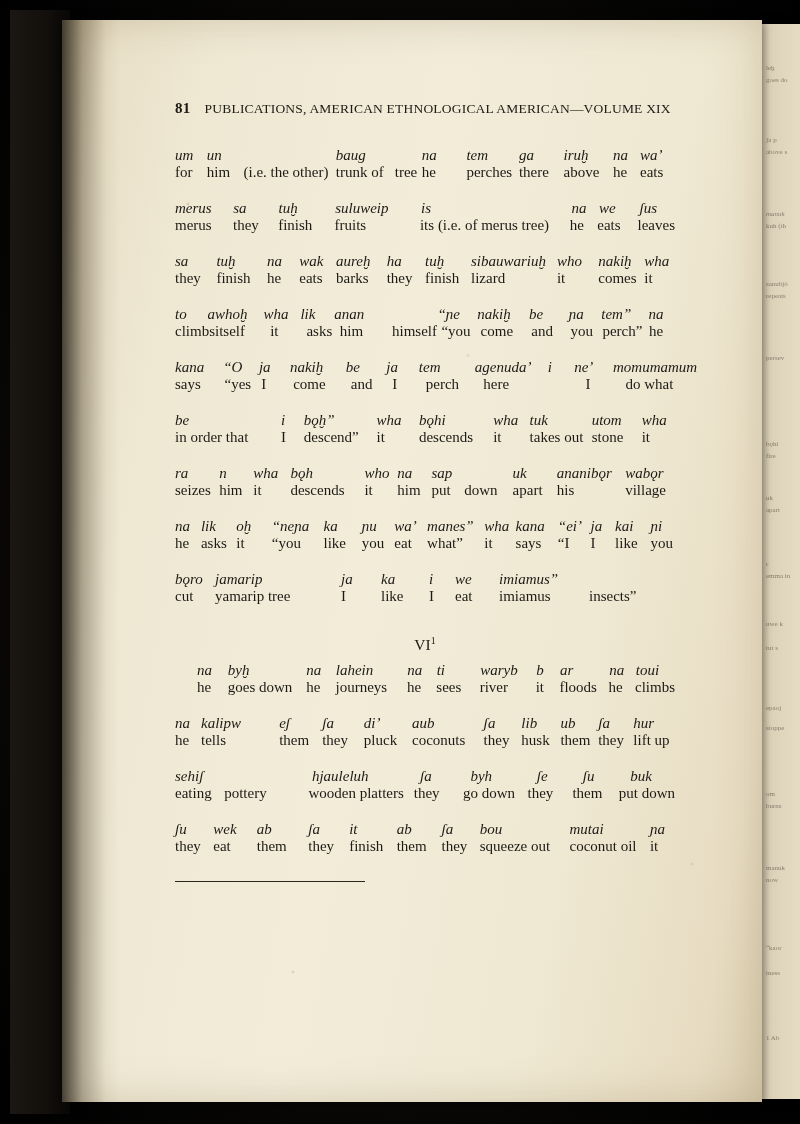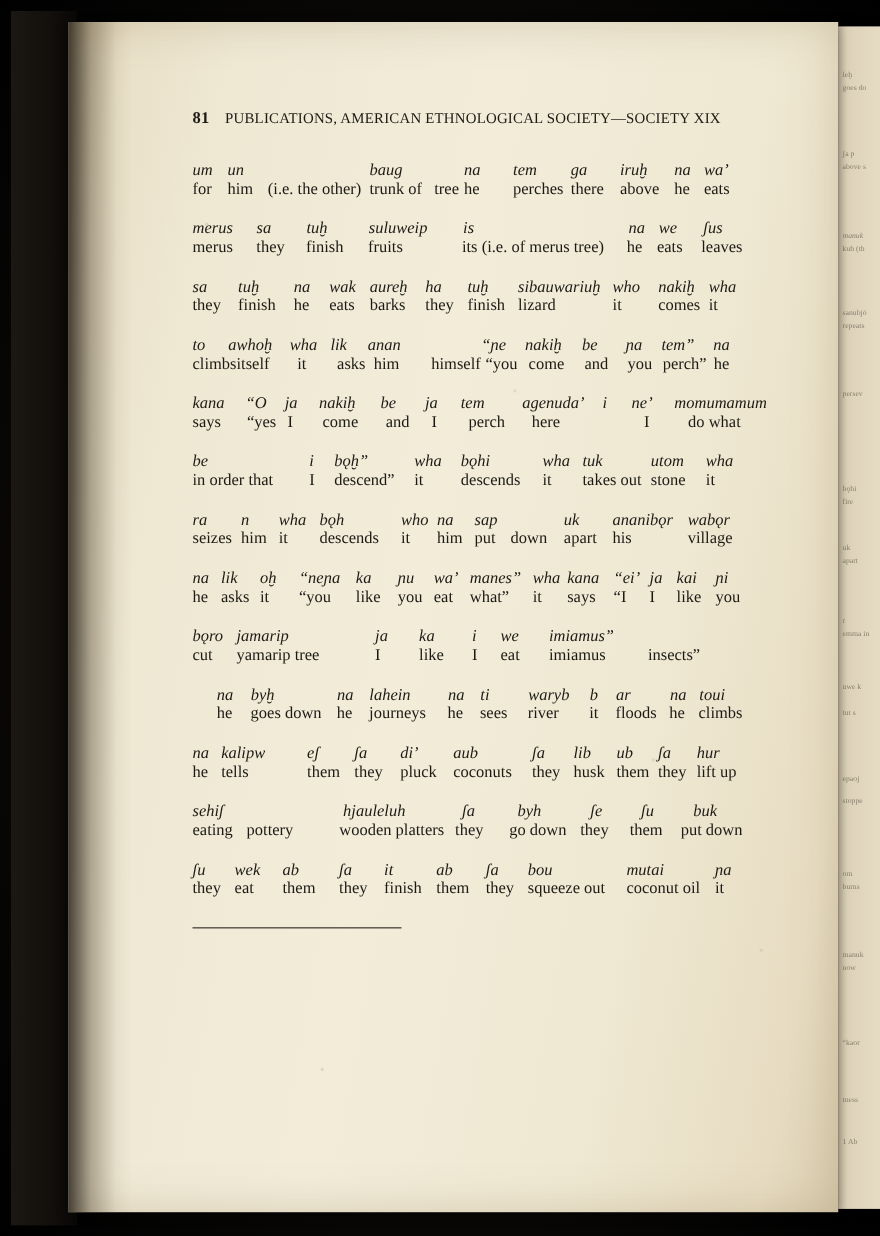--- a/index.html
+++ b/index.html
@@ -162,33 +162,33 @@
       <div class="ghost" style="top: 548px;">emma in</div>
       <div class="ghost" style="top: 596px;">uwe   k</div>
       <div class="ghost" style="top: 620px;">tut   s</div>
       <div class="ghost" style="top: 680px;">epaoj</div>
       <div class="ghost" style="top: 700px;">stoppe</div>
       <div class="ghost" style="top: 766px;">om</div>
       <div class="ghost" style="top: 778px;">burns</div>
       <div class="ghost" style="top: 840px;">manuk</div>
       <div class="ghost" style="top: 852px;">now</div>
       <div class="ghost" style="top: 920px;">“kaor</div>
-      <div class="ghost" style="top: 972px;">tness</div>
+      <div class="ghost" style="top: 945px;">tness</div>
       <div class="ghost" style="top: 1010px;">1 Ab</div>
     </div>
 
   <div class="leaf"></div>
   <div class="gutter-shadow"></div>
   <div class="page-speckle"></div>
 
   <div class="content">
 
     <div class="page-header">
       <span class="page-number">81</span>
-      <span class="running-head">PUBLICATIONS, AMERICAN ETHNOLOGICAL SOCIETY—SOCIETY XIX</span>
+      <span class="running-head">PUBLICATIONS, AMERICAN ETHNOLOGICAL AMERICAN—VOLUME XIX</span>
     </div>
 
     <div id="stanzas-1">
         <div class="stanza">
           <div class="line orig"><span class="cell" style="width: 40px;">um</span><span class="cell" style="width: 46px;">un</span><span class="cell" style="width: 116px;"></span><span class="cell" style="width: 74px;">baug</span><span class="cell" style="width: 34px;"></span><span class="cell" style="width: 56px;">na</span><span class="cell" style="width: 66px;">tem</span><span class="cell" style="width: 56px;">ga</span><span class="cell" style="width: 62px;">iruḫ</span><span class="cell" style="width: 34px;">na</span><span class="cell" style="width: 44px;">wa’</span></div>
           <div class="line gloss"><span class="cell" style="width: 40px;">for</span><span class="cell" style="width: 46px;">him</span><span class="cell" style="width: 116px;">(i.e. the other)</span><span class="cell" style="width: 74px;">trunk of</span><span class="cell" style="width: 34px;">tree</span><span class="cell" style="width: 56px;">he</span><span class="cell" style="width: 66px;">perches</span><span class="cell" style="width: 56px;">there</span><span class="cell" style="width: 62px;">above</span><span class="cell" style="width: 34px;">he</span><span class="cell" style="width: 44px;">eats</span></div>
         </div>
         <div class="stanza">
           <div class="line orig"><span class="cell" style="width: 72px;">merus</span><span class="cell" style="width: 56px;">sa</span><span class="cell" style="width: 70px;">tuḫ</span><span class="cell" style="width: 106px;">suluweip</span><span class="cell" style="width: 186px;">is</span><span class="cell" style="width: 34px;">na</span><span class="cell" style="width: 50px;">we</span><span class="cell" style="width: 44px;">ʃus</span></div>
           <div class="line gloss"><span class="cell" style="width: 72px;">merus</span><span class="cell" style="width: 56px;">they</span><span class="cell" style="width: 70px;">finish</span><span class="cell" style="width: 106px;">fruits</span><span class="cell" style="width: 186px;">its (i.e. of merus tree)</span><span class="cell" style="width: 34px;">he</span><span class="cell" style="width: 50px;">eats</span><span class="cell" style="width: 44px;">leaves</span></div>
@@ -216,20 +216,23 @@
         <div class="stanza">
           <div class="line orig"><span class="cell" style="width: 38px;">na</span><span class="cell" style="width: 52px;">lik</span><span class="cell" style="width: 52px;">oḫ</span><span class="cell" style="width: 76px;">“neɲa</span><span class="cell" style="width: 56px;">ka</span><span class="cell" style="width: 48px;">ɲu</span><span class="cell" style="width: 48px;">wa’</span><span class="cell" style="width: 84px;">manes”</span><span class="cell" style="width: 46px;">wha</span><span class="cell" style="width: 62px;">kana</span><span class="cell" style="width: 48px;">“ei’</span><span class="cell" style="width: 36px;">ja</span><span class="cell" style="width: 52px;">kai</span><span class="cell" style="width: 36px;">ɲi</span></div>
           <div class="line gloss"><span class="cell" style="width: 38px;">he</span><span class="cell" style="width: 52px;">asks</span><span class="cell" style="width: 52px;">it</span><span class="cell" style="width: 76px;">“you</span><span class="cell" style="width: 56px;">like</span><span class="cell" style="width: 48px;">you</span><span class="cell" style="width: 48px;">eat</span><span class="cell" style="width: 84px;">what”</span><span class="cell" style="width: 46px;">it</span><span class="cell" style="width: 62px;">says</span><span class="cell" style="width: 48px;">“I</span><span class="cell" style="width: 36px;">I</span><span class="cell" style="width: 52px;">like</span><span class="cell" style="width: 36px;">you</span></div>
         </div>
         <div class="stanza">
           <div class="line orig"><span class="cell" style="width: 40px;">bǫro</span><span class="cell" style="width: 126px;">jamarip</span><span class="cell" style="width: 40px;">ja</span><span class="cell" style="width: 48px;">ka</span><span class="cell" style="width: 26px;">i</span><span class="cell" style="width: 44px;">we</span><span class="cell" style="width: 90px;">imiamus”</span><span class="cell" style="width: 70px;"></span></div>
           <div class="line gloss"><span class="cell" style="width: 40px;">cut</span><span class="cell" style="width: 126px;">yamarip tree</span><span class="cell" style="width: 40px;">I</span><span class="cell" style="width: 48px;">like</span><span class="cell" style="width: 26px;">I</span><span class="cell" style="width: 44px;">eat</span><span class="cell" style="width: 90px;">imiamus</span><span class="cell" style="width: 70px;">insects”</span></div>
         </div>
       </div>
 
+    <div class="section-num">
+      <span>VI</span><sup>1</sup>
+    </div>
 
     <div id="stanzas-2">
         <div class="stanza" style="padding-left: 22px;">
           <div class="line orig"><span class="cell" style="width: 44px;">na</span><span class="cell" style="width: 112px;">byḫ</span><span class="cell" style="width: 42px;">na</span><span class="cell" style="width: 102px;">lahein</span><span class="cell" style="width: 42px;">na</span><span class="cell" style="width: 62px;">ti</span><span class="cell" style="width: 80px;">waryb</span><span class="cell" style="width: 34px;">b</span><span class="cell" style="width: 70px;">ar</span><span class="cell" style="width: 38px;">na</span><span class="cell" style="width: 56px;">toui</span></div>
           <div class="line gloss"><span class="cell" style="width: 44px;">he</span><span class="cell" style="width: 112px;">goes down</span><span class="cell" style="width: 42px;">he</span><span class="cell" style="width: 102px;">journeys</span><span class="cell" style="width: 42px;">he</span><span class="cell" style="width: 62px;">sees</span><span class="cell" style="width: 80px;">river</span><span class="cell" style="width: 34px;">it</span><span class="cell" style="width: 70px;">floods</span><span class="cell" style="width: 38px;">he</span><span class="cell" style="width: 56px;">climbs</span></div>
         </div>
         <div class="stanza">
           <div class="line orig"><span class="cell" style="width: 40px;">na</span><span class="cell" style="width: 120px;">kalipw</span><span class="cell" style="width: 66px;">eʃ</span><span class="cell" style="width: 64px;">ʃa</span><span class="cell" style="width: 74px;">di’</span><span class="cell" style="width: 110px;">aub</span><span class="cell" style="width: 58px;">ʃa</span><span class="cell" style="width: 60px;">lib</span><span class="cell" style="width: 58px;">ub</span><span class="cell" style="width: 54px;">ʃa</span><span class="cell" style="width: 64px;">hur</span></div>
           <div class="line gloss"><span class="cell" style="width: 40px;">he</span><span class="cell" style="width: 120px;">tells</span><span class="cell" style="width: 66px;">them</span><span class="cell" style="width: 64px;">they</span><span class="cell" style="width: 74px;">pluck</span><span class="cell" style="width: 110px;">coconuts</span><span class="cell" style="width: 58px;">they</span><span class="cell" style="width: 60px;">husk</span><span class="cell" style="width: 58px;">them</span><span class="cell" style="width: 54px;">they</span><span class="cell" style="width: 64px;">lift up</span></div>
         </div>

